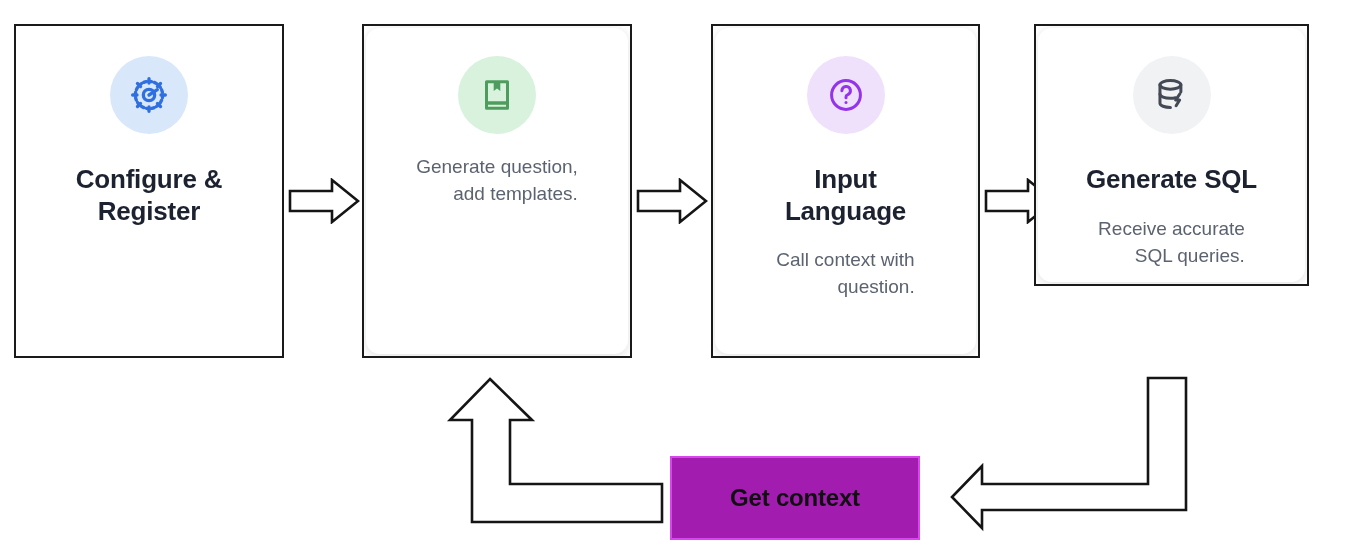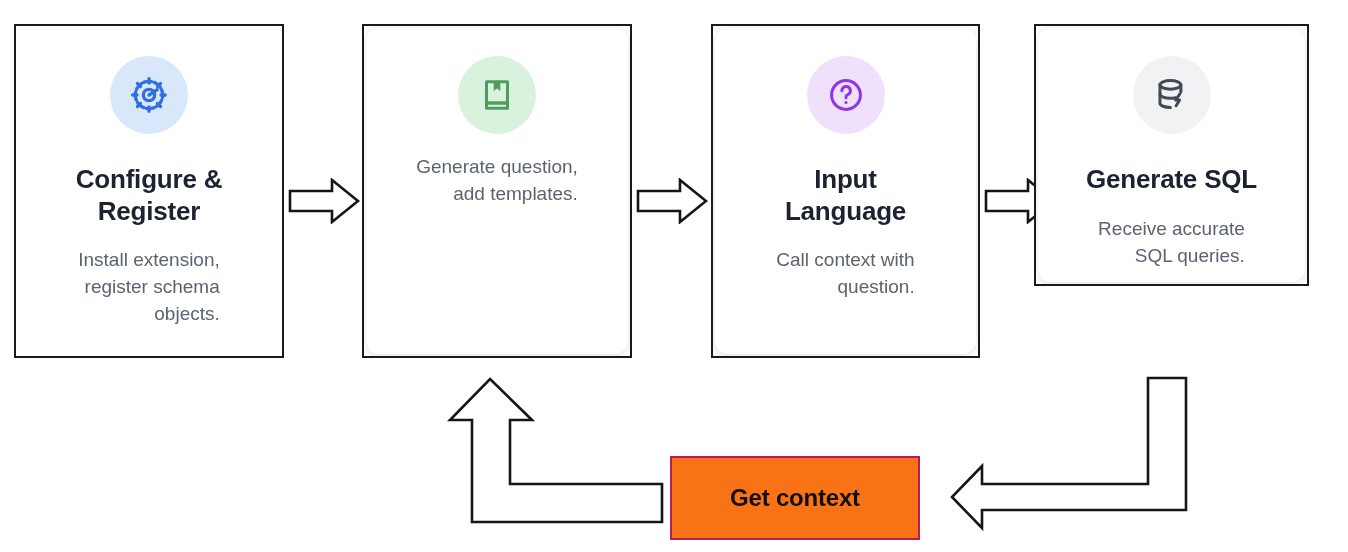--- a/index.html
+++ b/index.html
@@ -83,22 +83,22 @@
 
   
   .flow-arrow {
     position: absolute;
   }
 
   
   .loop-box {
     position: absolute;
     box-sizing: border-box;
-    background: #f97316;
-    border: 2px solid #be185d;
+    background: #a21caf;
+    border: 2px solid #d946ef;
     display: flex;
     align-items: center;
     justify-content: center;
   }
   .loop-box-label {
     font-size: 24px;
     font-weight: bold;
     color: #101010;
     letter-spacing: -0.2px;
   }
@@ -117,23 +117,20 @@
       <div class="icon-bubble" style="background:#d9e7fb;">
         <svg width="40" height="40" viewBox="0 0 24 24" fill="none" stroke="#2f6fe0" stroke-width="2" stroke-linecap="round" stroke-linejoin="round">
           <circle cx="12" cy="12" r="3.4"></circle>
           <path d="M12 2.2v2.6M12 19.2v2.6M2.2 12h2.6M19.2 12h2.6M5.1 5.1l1.8 1.8M17.1 17.1l1.8 1.8M18.9 5.1l-1.8 1.8M6.9 17.1l-1.8 1.8"></path>
           <circle cx="12" cy="12" r="8.2" stroke-dasharray="1.6 1.6"></circle>
           <path d="M12 12l5-3.2"></path>
         </svg>
       </div>
       <div class="card-title">Configure &amp;
 Register</div>
-      <div class="card-desc">Install extension,
-register schema
-objects.</div>
     </div>
   </div>
 
   <div class="flow-arrow" style="left:288px; top:178px;">
     <svg width="72" height="46" viewBox="0 0 72 46">
       <polygon points="2,13 44,13 44,2 70,23 44,44 44,33 2,33" fill="#ffffff" stroke="#151515" stroke-width="2.6" stroke-linejoin="miter"></polygon>
     </svg>
   </div>
 
   <div class="card" style="left:362px; top:24px; width:270px; height:334px;">

